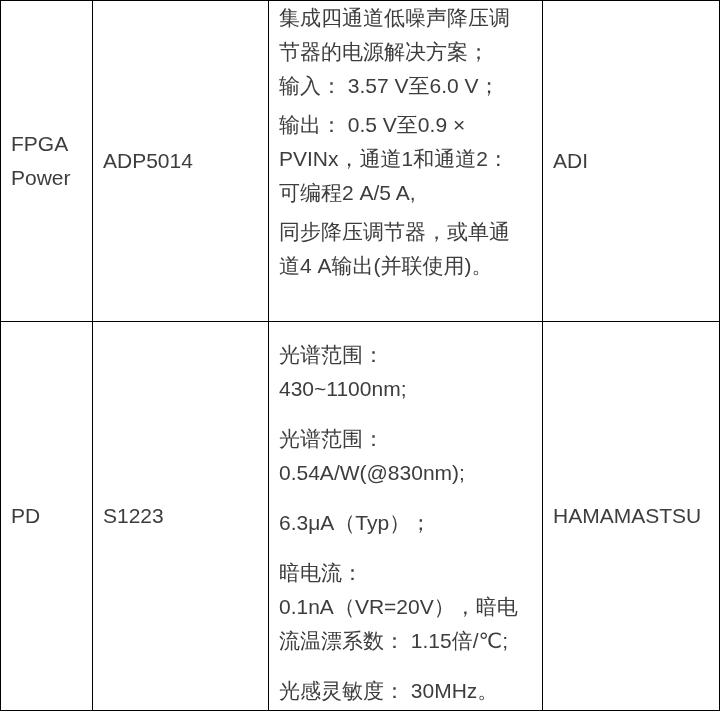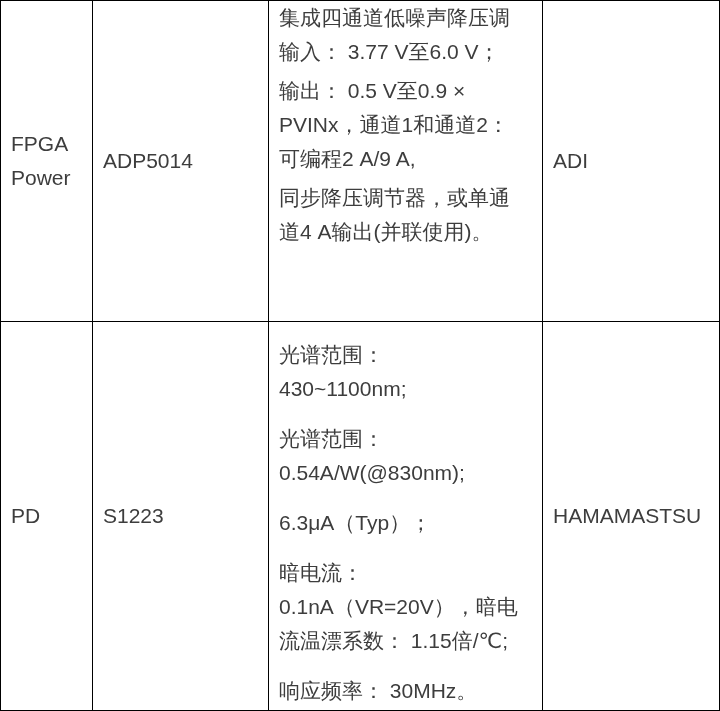--- a/index.html
+++ b/index.html
@@ -48,26 +48,27 @@
   <div class="t-row row-1">
     <div class="cell cell-side">
       <span>FPGA Power</span>
     </div>
     <div class="cell cell-side">
       <span>ADP5014</span>
     </div>
     <div class="cell cell-desc">
         <p>
           <span class="ln">集成四通道低噪声降压调</span>
-          <span class="ln">输入： 3.77 V至6.0 V；</span>
+          <span class="ln">节器的电源解决方案；</span>
+          <span class="ln">输入： 3.57 V至6.0 V；</span>
         </p>
         <p>
           <span class="ln">输出： 0.5 V至0.9 ×</span>
           <span class="ln">PVINx，通道1和通道2：</span>
-          <span class="ln">可编程2 A/9 A,</span>
+          <span class="ln">可编程2 A/5 A,</span>
         </p>
         <p>
           <span class="ln">同步降压调节器，或单通</span>
           <span class="ln">道4 A输出(并联使用)。</span>
         </p>
       </div>
     <div class="cell cell-side last">
       <span>ADI</span>
     </div>
   </div>
@@ -90,21 +91,21 @@
         </p>
         <p>
           <span class="ln">6.3μA（Typ）；</span>
         </p>
         <p>
           <span class="ln">暗电流：</span>
           <span class="ln">0.1nA（VR=20V），暗电</span>
           <span class="ln">流温漂系数： 1.15倍/℃;</span>
         </p>
         <p>
-          <span class="ln">响应频率： 30MHz。</span>
+          <span class="ln">光感灵敏度： 30MHz。</span>
         </p>
       </div>
     <div class="cell cell-side last">
       <span>HAMAMASTSU</span>
     </div>
   </div>
 
 </div>
 
 </body></html>

